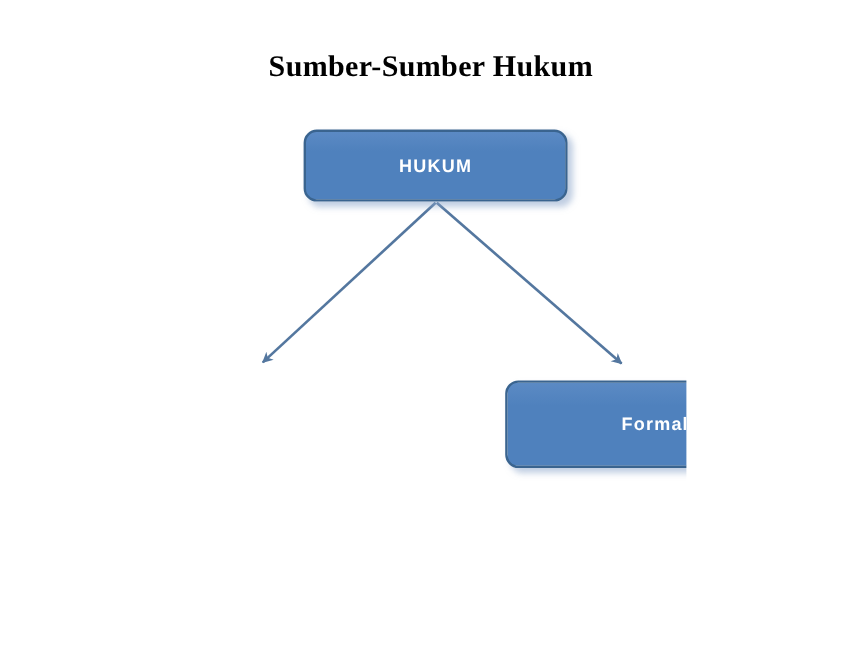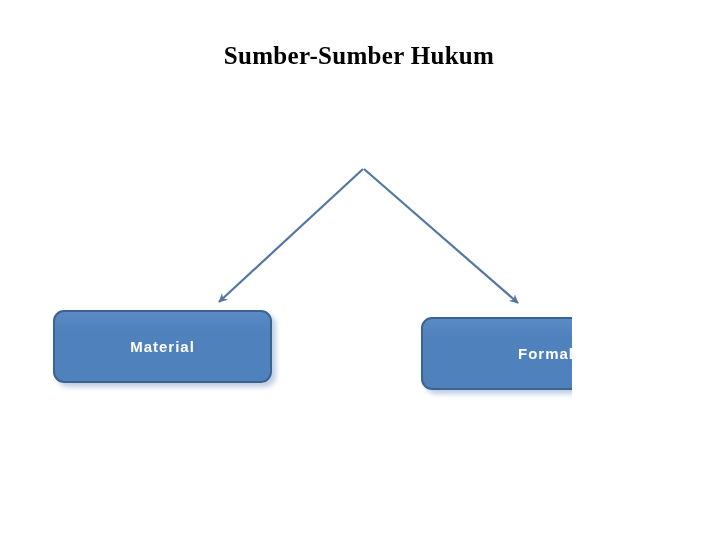--- a/index.html
+++ b/index.html
@@ -74,22 +74,22 @@
   <svg class="connector-layer" width="720" height="540" viewBox="0 0 720 540" xmlns="http://www.w3.org/2000/svg">
     <defs>
       <marker id="arrow" markerWidth="11" markerHeight="11" refX="8.2" refY="4.5" orient="auto" markerUnits="userSpaceOnUse">
         <path class="arrowhead" d="M0,0 L9,4.5 L0,9 L2.6,4.5 Z"></path>
       </marker>
     </defs>
     <line class="connector" x1="363" y1="169" x2="219" y2="302" marker-end="url(#arrow)"></line>
     <line class="connector" x1="364" y1="169" x2="518" y2="303" marker-end="url(#arrow)"></line>
   </svg>
 
+  <div class="node" id="node-hukum">
+    <span class="node-label">HUKUM</span>
+  </div>
 
-  <div class="node" id="node-material">
-    <span class="node-label">Material</span>
-  </div>
 
   <div class="node" id="node-formal">
     <span class="node-label">Formal</span>
   </div>
 
 </div>
 
 </body></html>

